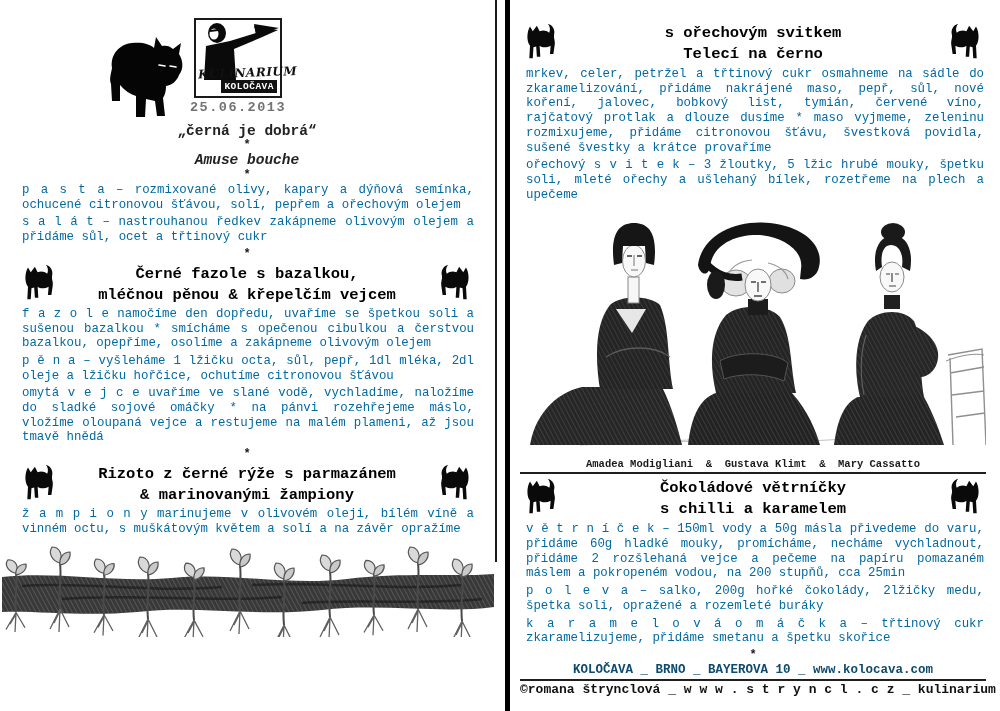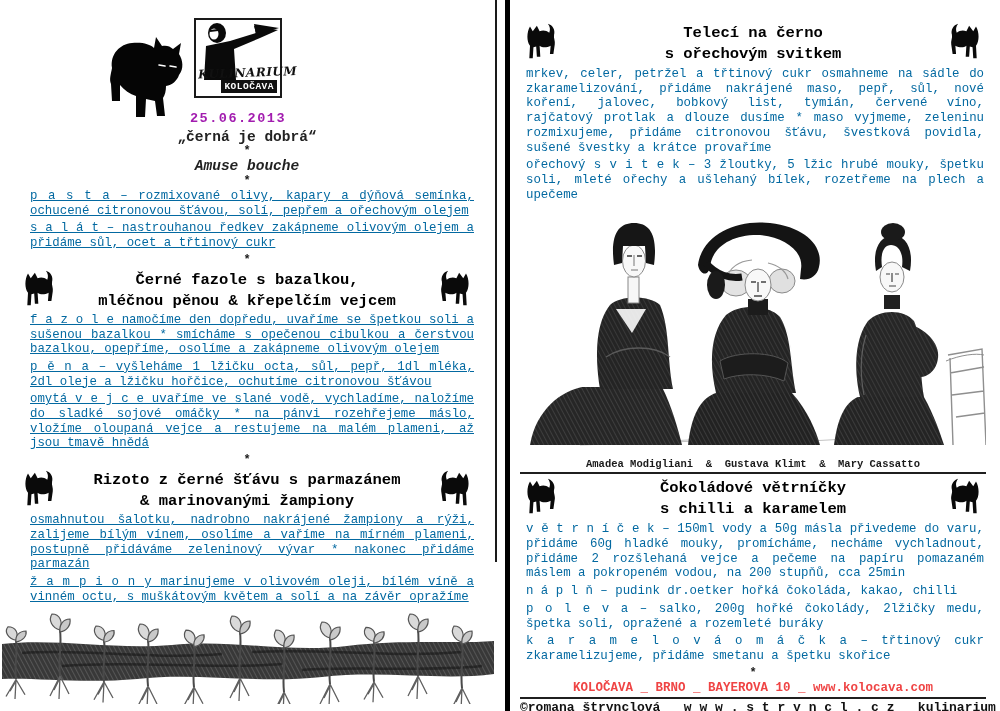--- a/index.html
+++ b/index.html
@@ -17,42 +17,42 @@
   .header-row{display:flex;align-items:flex-start;margin:18px 0 0 78px;width:fit-content;}
   .panther{width:92px;height:96px;margin-top:6px;}
   .logo-col{display:flex;flex-direction:column;align-items:center;margin-left:2px;}
   .logo-box{position:relative;width:88px;height:80px;border:2px solid #1a1a1a;background:#fff;box-sizing:border-box;}
   .logo-fig{position:absolute;left:0;top:0;}
   .logo-kulinarium{position:absolute;left:2px;top:46px;width:84px;text-align:center;
       font-family:"DejaVu Serif",serif;font-style:italic;font-weight:bold;font-size:12px;
       letter-spacing:.5px;color:#111;transform:rotate(-2deg);}
   .logo-kolocava{position:absolute;right:3px;top:60px;background:#111;color:#fff;
       font-weight:bold;font-size:9.5px;letter-spacing:.5px;padding:0 3px;line-height:13px;}
-  .logo-date{font-weight:bold;font-size:13.5px;letter-spacing:1.5px;color:#a21caf;margin-top:13px;}
+  .logo-date{font-weight:bold;font-size:13.5px;letter-spacing:1.5px;color:#737373;margin-top:2px;}
 
   .center{text-align:center;}
   .motto{font-weight:bold;font-size:14.5px;margin-top:3px;}
   .star{font-weight:bold;font-size:12px;line-height:13px;color:#1a1a1a;}
   .amuse{font-weight:bold;font-size:14.5px;line-height:17px;font-style:italic;}
 
   .title-row{display:flex;align-items:flex-start;margin-top:1px;}
   .cat{width:42px;height:44px;flex:0 0 42px;}
   .cat.flip{transform:scaleX(-1);}
   .title-text{flex:1;text-align:center;font-weight:bold;font-size:15.5px;line-height:21px;color:#000;padding-top:2px;}
 
   .body-text{font-size:12.4px;line-height:14.7px;text-align:justify;color:#0369a1;}
   .body-text p{margin:0 0 3px 0;}
-  .col-left .body-text{margin:1px 2px 0 12px;text-decoration:underline;}
+  .col-left .body-text{margin:1px 2px 0 4px;}
   .col-right .body-text{margin:2px 2px 0 6px;}
 
   .sprouts{display:block;margin-top:4px;margin-left:-16px;}
   .women{display:block;margin:2px auto 0;}
   .caption{text-align:center;font-weight:bold;font-size:10.5px;white-space:pre;color:#1a1a1a;margin-top:11px;}
   .rule{border:0;border-top:2px solid #1f1f1f;margin:2px 0 2px 0;}
-  .footer-line1{text-align:center;font-weight:bold;font-size:12.5px;color:#ef4444;margin-top:1px;}
+  .footer-line1{text-align:center;font-weight:bold;font-size:12.5px;color:#0c4a6e;margin-top:1px;}
   .footer-rule{border:0;border-top:2px solid #1f1f1f;margin:2px 0 1px 0;}
   .footer-line2{font-weight:bold;font-size:13px;white-space:pre;color:#111;}
 </style>
 </head>
 <body>
 
 <div class="page">
 
   <svg width="0" height="0" style="position:absolute">
     <defs>
@@ -128,29 +128,28 @@
       <p>p ě n a – vyšleháme 1 lžičku octa, sůl, pepř, 1dl mléka, 2dl oleje a lžičku hořčice, ochutíme citronovou šťávou</p>
       <p>omytá  v e j c e  uvaříme ve slané vodě, vychladíme, naložíme do sladké sojové omáčky * na pánvi rozehřejeme máslo, vložíme oloupaná vejce a restujeme na malém plameni, až jsou tmavě hnědá</p>
     </div>
     <div class="star center">*</div>
 
     <div class="title-row">
       <svg class="cat">
           <use href="#catsil"></use>
         </svg>
       <div class="title-text">
-        <div>Rizoto z černé šťávu s parmazánem</div>
+        <div>Rizoto z černé rýže s parmazánem</div>
         <div>&amp; marinovanými žampiony</div>
       </div>
       <svg class="cat flip">
           <use href="#catsil"></use>
         </svg>
     </div>
     <div class="body-text">
-      <p>osmahnutou šalotku, nadrobno nakrájené žampiony a rýži, zalijeme bílým vínem, osolíme a vaříme na mírném plameni, postupně přidáváme zeleninový vývar * nakonec přidáme parmazán</p>
       <p>ž a m p i o n y  marinujeme v olivovém oleji, bílém víně a vinném octu, s muškátovým květem a solí a na závěr opražíme</p>
     </div>
 
     <svg class="sprouts" width="492" height="96" viewBox="0 0 492 96">
       <path d="M0 36 C55 30 110 42 170 37 C230 31 285 45 345 38 C400 31 455 36 492 33 L492 66 C440 73 380 62 320 69 C255 76 195 64 135 71 C80 76 30 69 0 71 Z" fill="#383838"></path>
       <path d="M0 36 C55 30 110 42 170 37 C230 31 285 45 345 38 C400 31 455 36 492 33 L492 66 C440 73 380 62 320 69 C255 76 195 64 135 71 C80 76 30 69 0 71 Z" fill="url(#hatchB)" opacity="0.5"></path>
       <path d="M20 45 C80 40 150 52 220 46 M60 58 C130 52 210 62 280 56 M250 44 C320 40 390 50 460 44 M300 62 C360 58 420 64 480 58" stroke="#171717" stroke-width="2.5" fill="none" opacity="0.6"></path>
       <use href="#sproutsym" x="-6" y="14" width="40" height="94" transform="scale(1 0.85)"></use>
       <use href="#sproutsym" x="38" y="-2" width="40" height="94"></use>
       <use href="#sproutsym" x="82" y="12" width="40" height="94" transform="scale(1 0.9)"></use>
@@ -167,22 +166,22 @@
 
   <div class="col col-right">
 
     <div style="height:20px"></div>
 
     <div class="title-row">
       <svg class="cat">
           <use href="#catsil"></use>
         </svg>
       <div class="title-text">
+        <div>s ořechovým svitkem</div>
         <div>Telecí na černo</div>
-        <div>s ořechovým svitkem</div>
       </div>
       <svg class="cat flip">
           <use href="#catsil"></use>
         </svg>
     </div>
     <div class="body-text">
       <p>mrkev, celer, petržel a třtinový cukr osmahneme na sádle do zkaramelizování, přidáme nakrájené maso, pepř, sůl, nové koření, jalovec, bobkový list, tymián, červené víno, rajčatový protlak a dlouze dusíme * maso vyjmeme, zeleninu rozmixujeme, přidáme citronovou šťávu, švestková povidla, sušené švestky a krátce provaříme</p>
       <p>ořechový  s v i t e k – 3 žloutky, 5 lžic hrubé mouky, špetku soli, mleté ořechy a ušlehaný bílek, rozetřeme na plech a upečeme</p>
     </div>
 
@@ -252,21 +251,20 @@
       <div class="title-text">
         <div>Čokoládové větrníčky</div>
         <div>s chilli a karamelem</div>
       </div>
       <svg class="cat flip">
           <use href="#catsil"></use>
         </svg>
     </div>
     <div class="body-text">
       <p>v ě t r n í č e k – 150ml vody a 50g másla přivedeme do varu, přidáme 60g hladké mouky, promícháme, necháme vychladnout, přidáme 2 rozšlehaná vejce a pečeme na papíru pomazaném máslem a pokropeném vodou,  na 200 stupňů, cca 25min</p>
-      <p>n á p l ň – pudink dr.oetker hořká čokoláda, kakao, chilli</p>
       <p>p o l e v a – salko, 200g hořké čokolády, 2lžičky medu, špetka soli, opražené a rozemleté buráky</p>
       <p>k a r a m e l o v á  o m á č k a – třtinový cukr zkaramelizujeme, přidáme smetanu a špetku skořice</p>
     </div>
 
     <div class="star center">*</div>
     <div class="footer-line1">KOLOČAVA _ BRNO _ BAYEROVA 10 _ www.kolocava.com</div>
     <hr class="footer-rule">
     <div class="footer-line2">©romana štrynclová _ w w w . s t r y n c l . c z _ kulinarium 012 _ 2013</div>
   </div>
 

